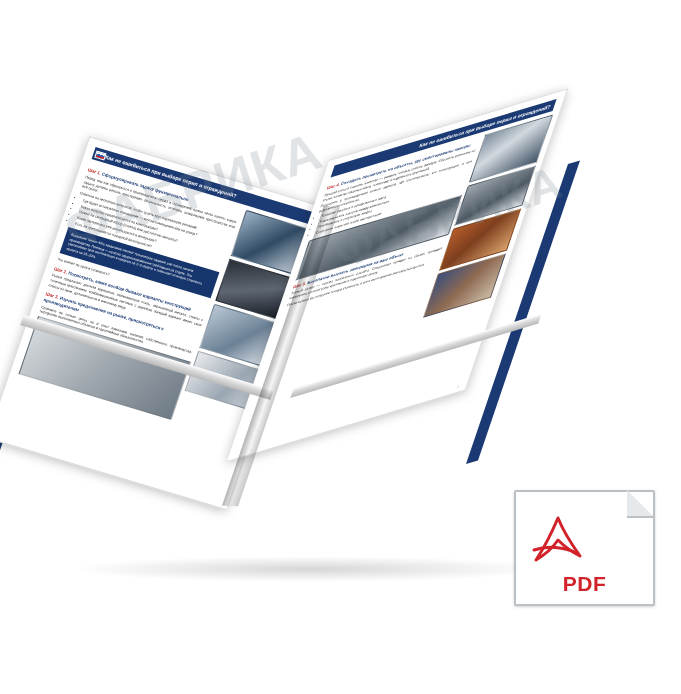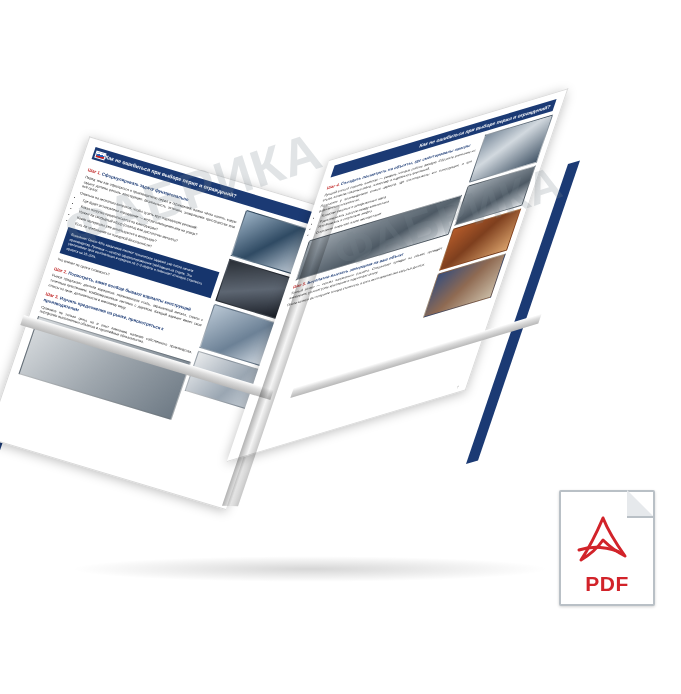--- a/index.html
+++ b/index.html
@@ -220,20 +220,21 @@
   .wm-a { left: 60px; top: 160px; transform: rotate(-18deg); }
   .wm-b { left: 330px; top: 190px; transform: rotate(-18deg); font-size: 46px; }
 
   
   .pdf-badge {
     position: absolute;
     right: 26px;
     bottom: 88px;
     width: 96px;
     height: 116px;
+    padding-left: 45px;
   }
   .pdf-page {
     position: absolute;
     inset: 0;
     background: #ffffff;
     border: 2px solid #b9c0c6;
     border-radius: 2px;
     box-shadow: 0 1px 3px rgba(0,0,0,0.18);
   }
   .pdf-fold {

